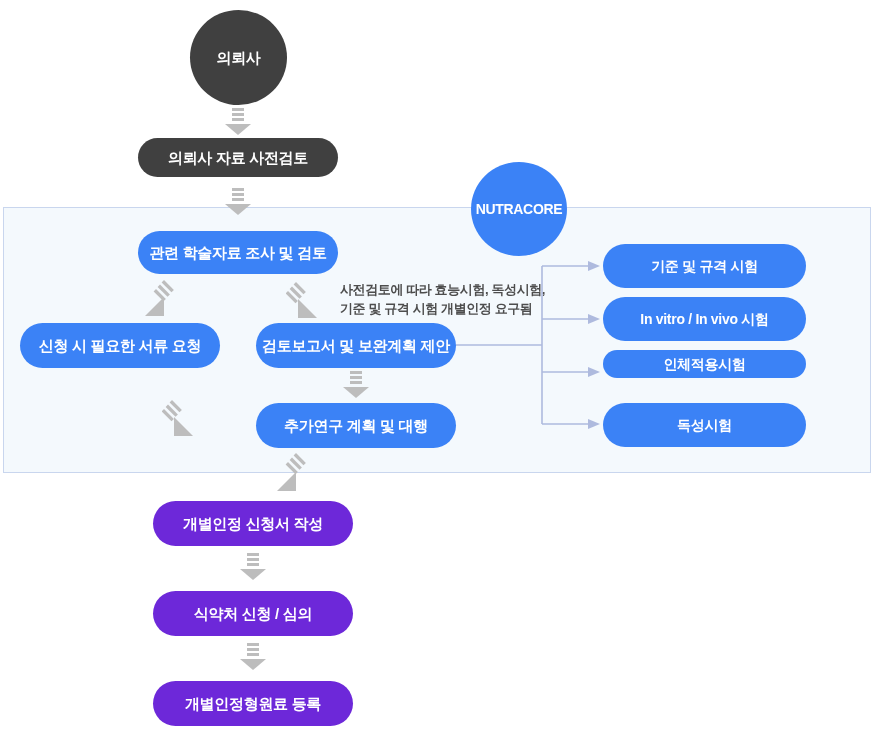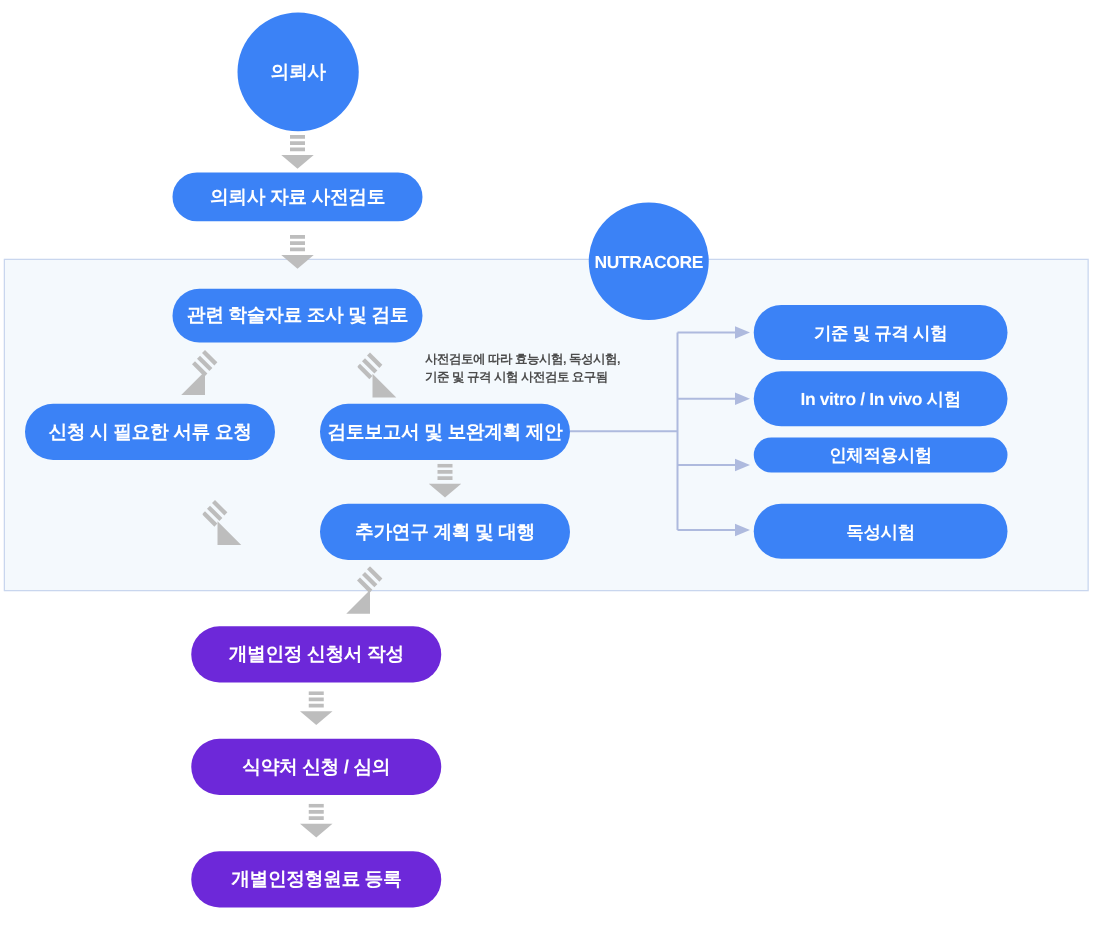--- a/index.html
+++ b/index.html
@@ -36,32 +36,32 @@
     letter-spacing: -0.3px;
     text-align: center;
     line-height: 1.15;
   }
   .pill {
     border-radius: 999px;
   }
   .circle {
     border-radius: 50%;
   }
-  .green   { background: #3b82f6; }
+  .green   { background: #404040; }
   .teal    { background: #3b82f6; }
   .blue    { background: #6d28d9; }
 
   .fs15 { font-size: 15px; }
   .fs14 { font-size: 14px; }
 
   
   .annot {
     position: absolute;
     color: #4d4d4d;
-    font-size: 10px;
+    font-size: 13px;
     font-weight: bold;
     line-height: 1.45;
     letter-spacing: -0.4px;
     white-space: nowrap;
   }
 
   
   .arrow {
     position: absolute;
   }
@@ -123,21 +123,21 @@
         <rect x="10" y="2" width="14" height="3.4" transform="rotate(45 10 2)"></rect>
         <rect x="6" y="6.5" width="14" height="3.4" transform="rotate(45 6 6.5)"></rect>
         <rect x="2" y="11" width="14" height="3.4" transform="rotate(45 2 11)"></rect>
         <polygon points="12,19 31,38 12,38"></polygon>
       </g>
     </svg>
   </div>
 
   <div class="annot" style="left:340px; top:281px;">
     <div>사전검토에 따라 효능시험, 독성시험,</div>
-    <div>기준 및 규격 시험 사전검토 요구됨</div>
+    <div>기준 및 규격 시험 개별인정 요구됨</div>
   </div>
 
   <div class="node pill teal fs15" style="left:20px; top:323px; width:200px; height:45px;">신청 시 필요한 서류 요청</div>
 
   <div class="node pill teal fs15" style="left:256px; top:323px; width:200px; height:45px;">검토보고서 및 보완계획 제안</div>
 
   <div class="connector" style="left:456px; top:258px;">
     <svg width="150" height="180" viewBox="0 0 150 180">
       <g stroke="#aebade" stroke-width="1.6" fill="none">
 

